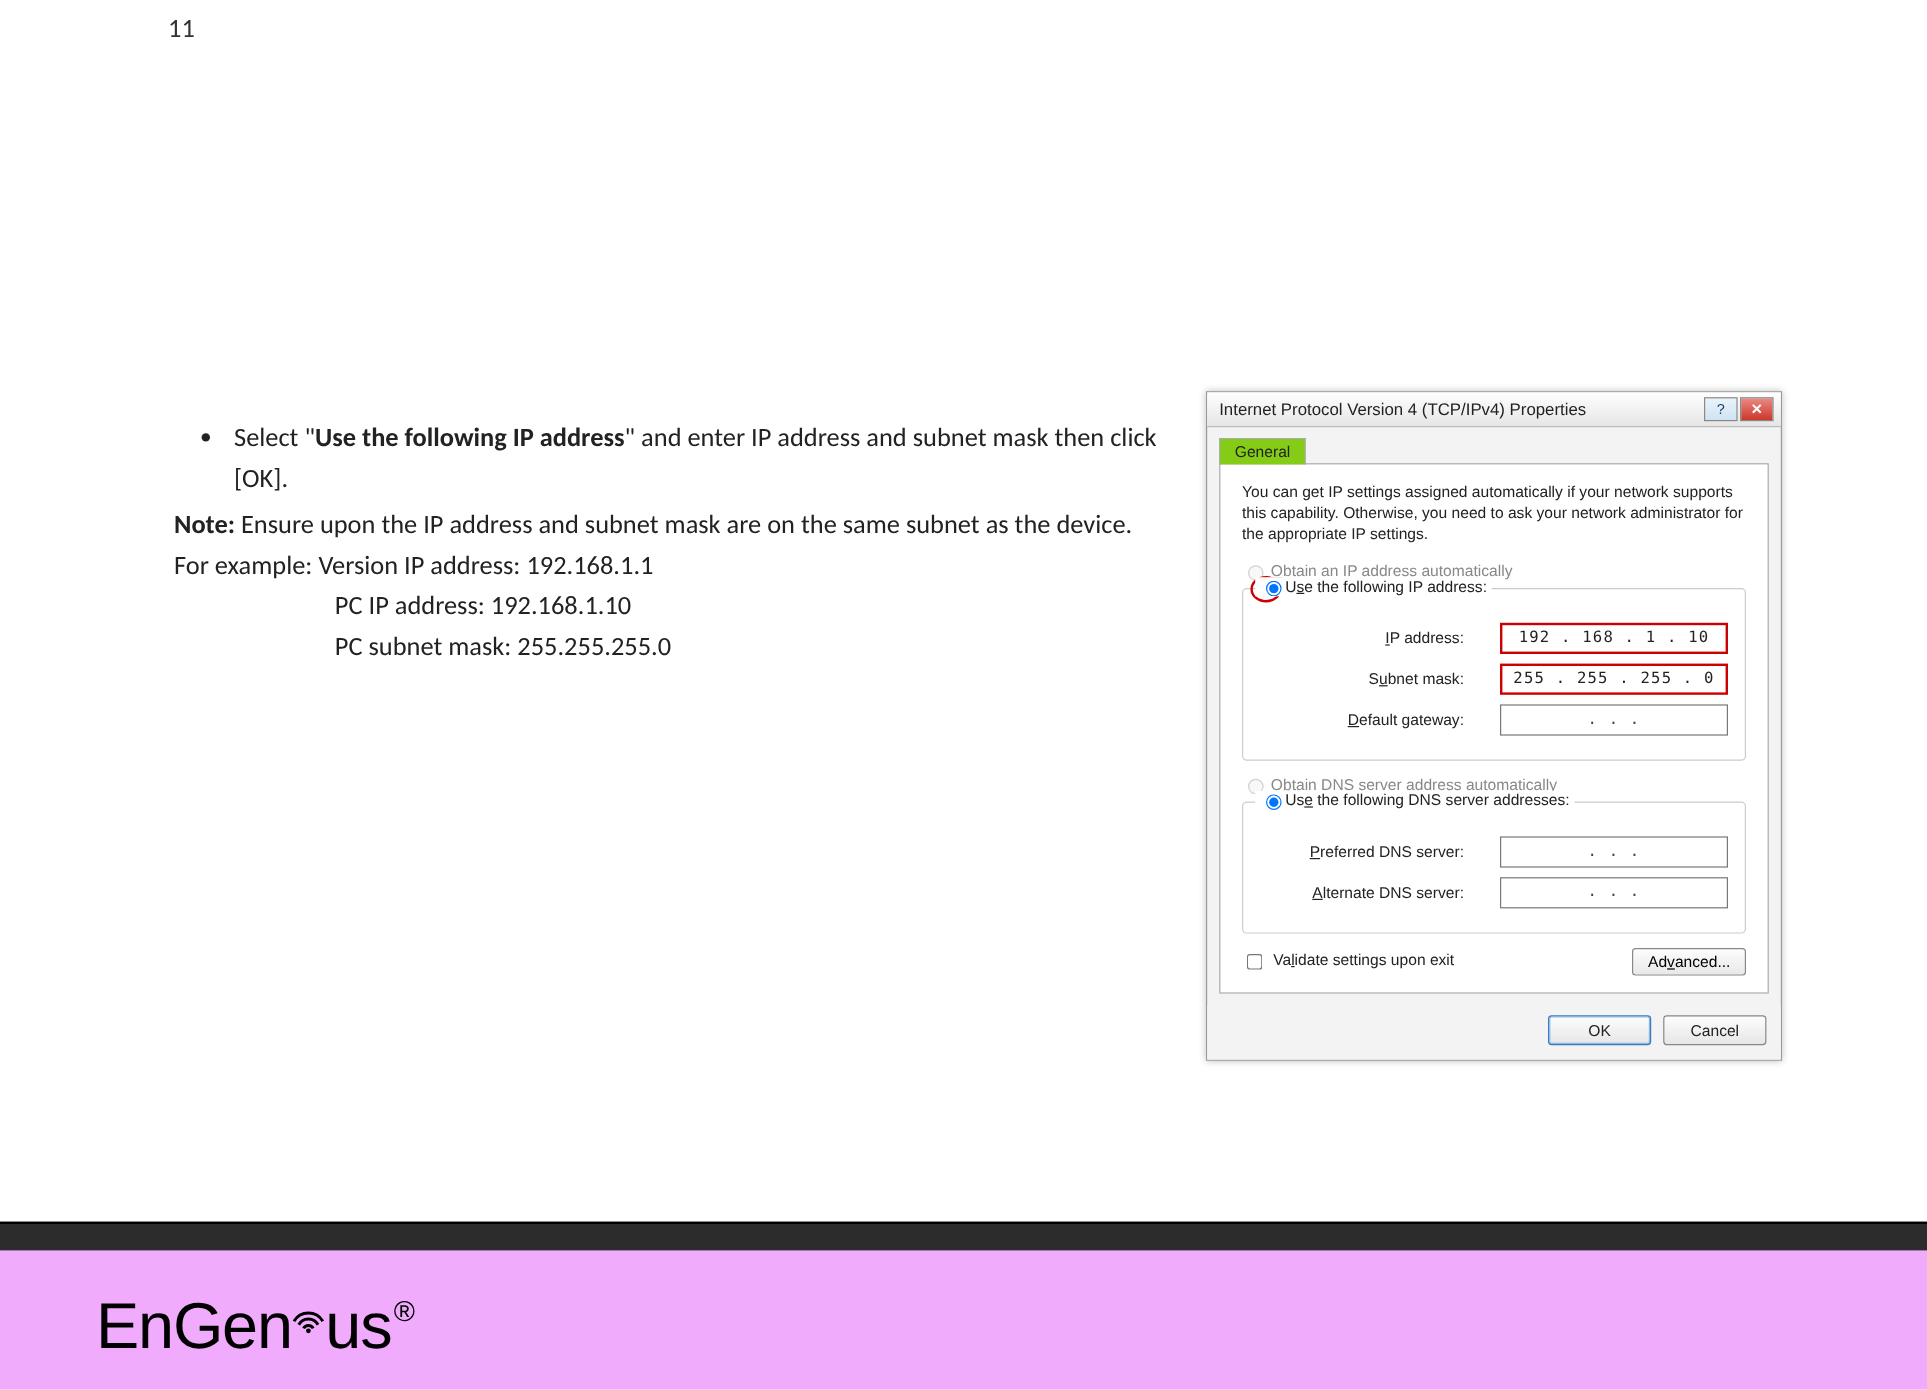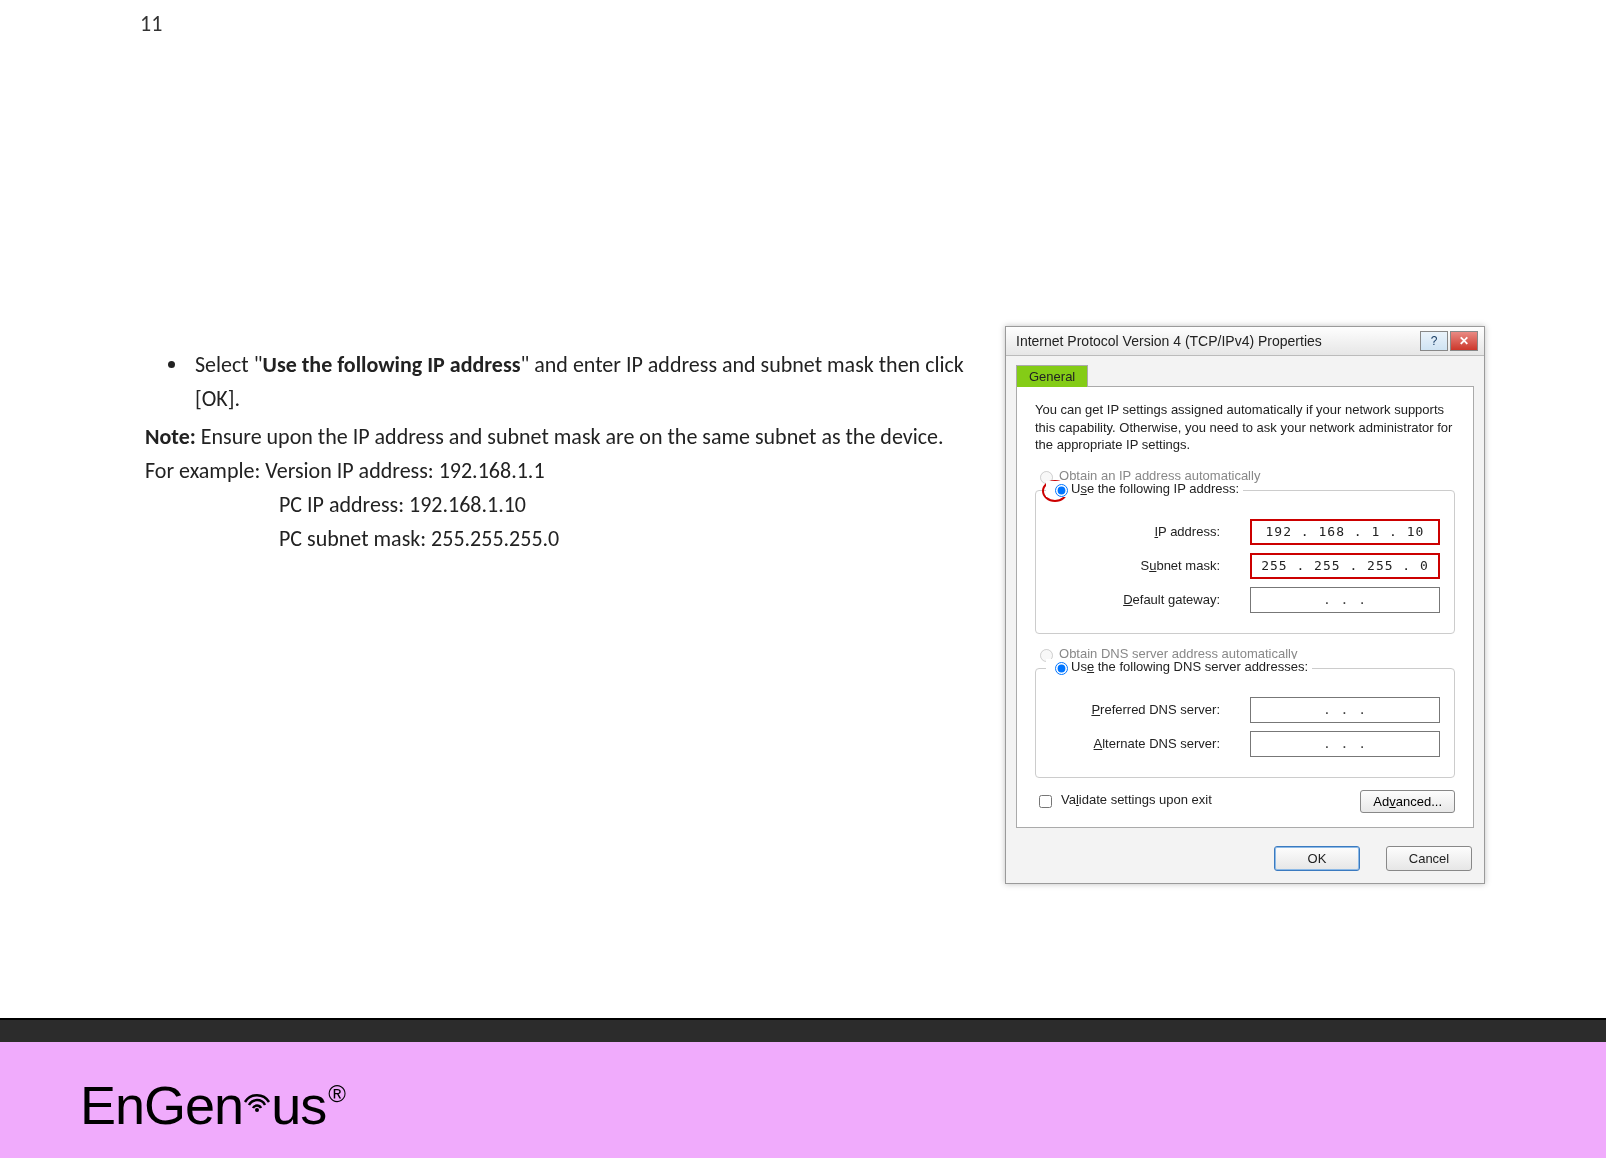--- a/index.html
+++ b/index.html
@@ -151,21 +151,21 @@
   .adv-btn {
     padding: 3px 12px;
     background: linear-gradient(to bottom,#fdfdfd,#e8e8e8);
     border:1px solid #888;
     border-radius:3px;
     font-size:13px;
   }
   .button-row {
     display:flex;
     justify-content:flex-end;
-    gap:26px;
+    gap:10px;
     padding: 8px 12px 12px 12px;
     background: #f3f3f3;
   }
   .dlg-btn {
     width: 86px;
     padding: 4px 0;
     background: linear-gradient(to bottom,#fdfdfd,#e6e6e6);
     border:1px solid #888;
     border-radius:3px;
     font-size:13px;

